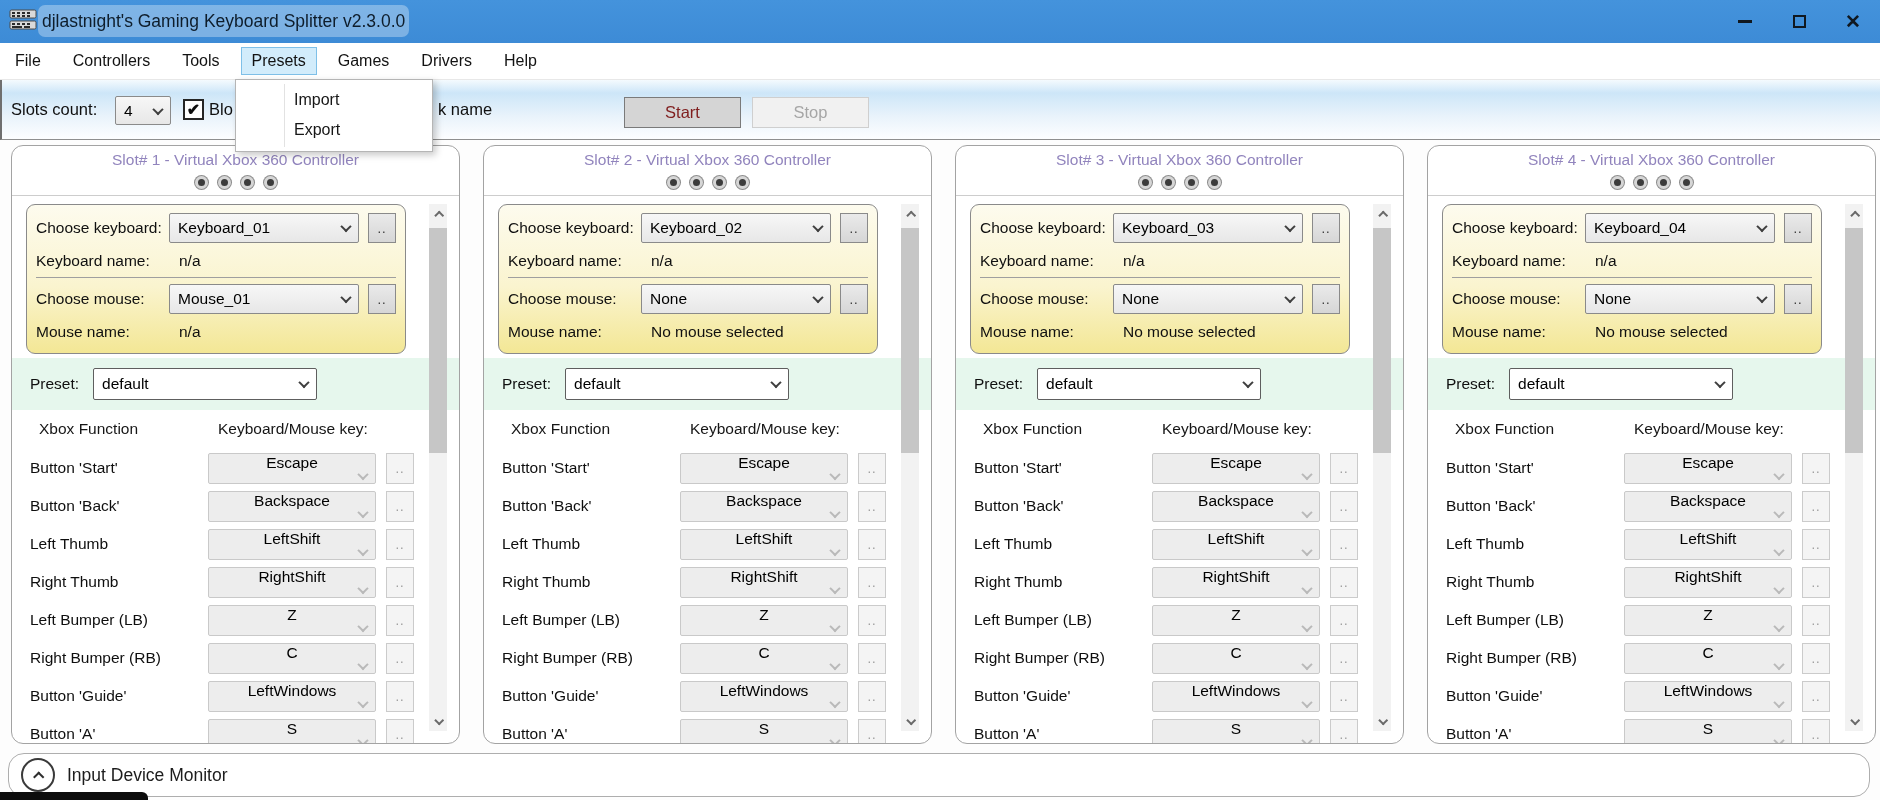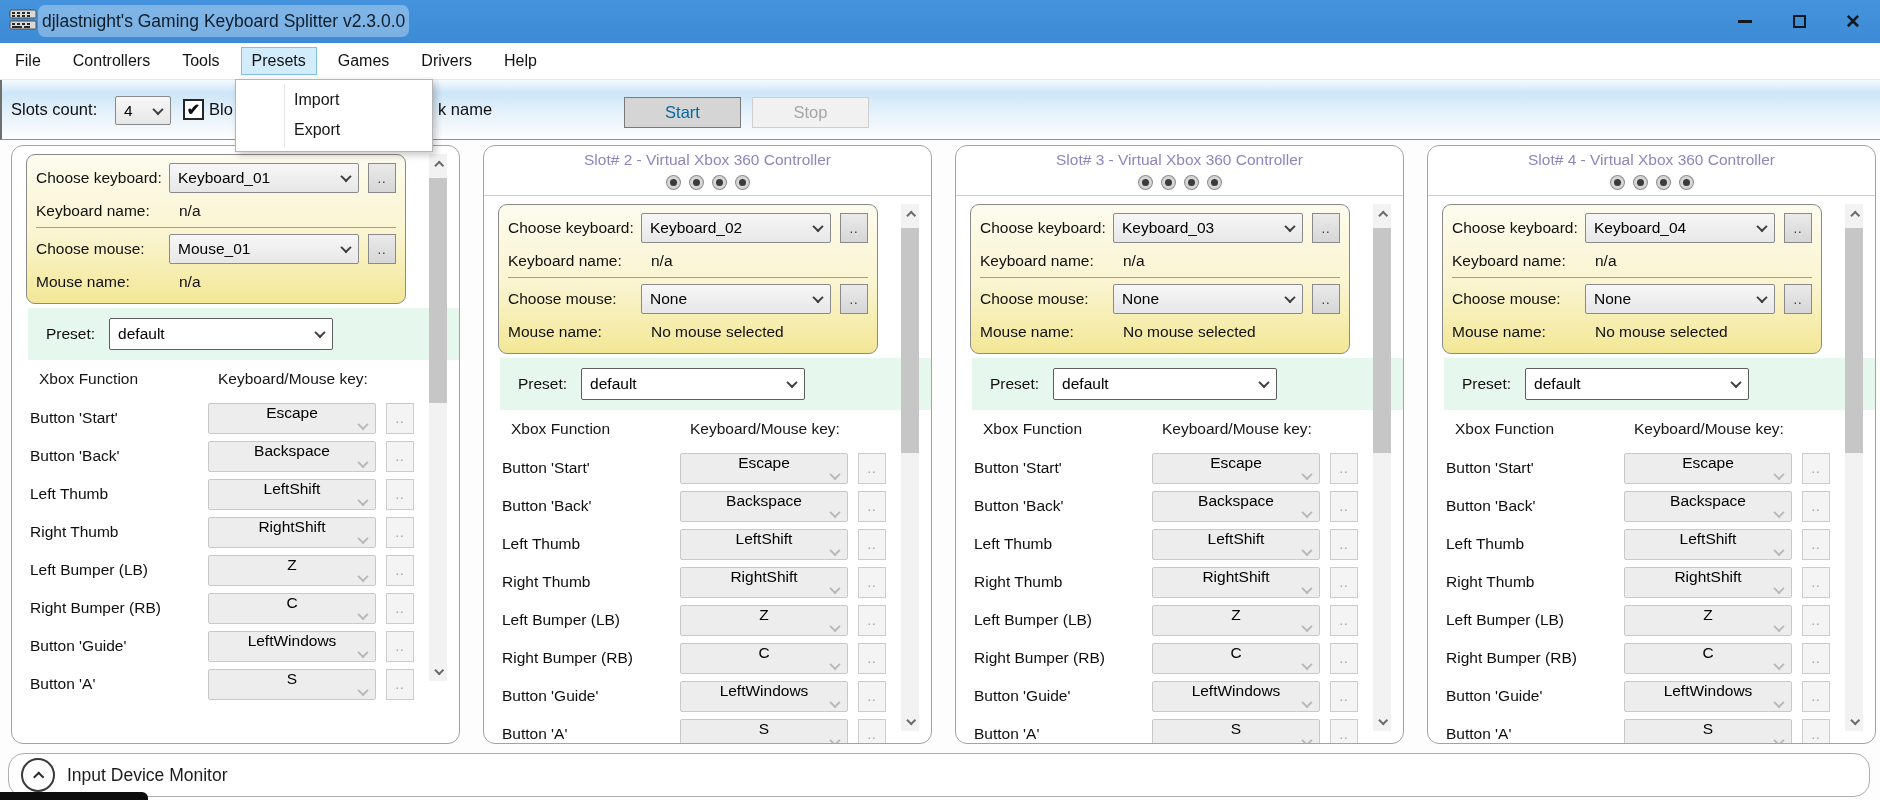--- a/index.html
+++ b/index.html
@@ -38,21 +38,21 @@
              background:linear-gradient(180deg,#f4fafe 0%,#cde6f8 22%,#e9f3fb 62%,#fdfeff 100%);
              border-bottom:1px solid #8f8f8f; border-left:2px solid #6f6f6f; }
   .tb-label { position:absolute; font-size:16.5px; color:#101010; top:20px; }
   .tb-combo { position:absolute; left:113px; top:16px; width:56px; height:29px; }
   .checkbox { position:absolute; left:181px; top:19px; width:21px; height:21px; background:#fff;
               border:2px solid #252525; display:flex; align-items:center; justify-content:center;
               font-size:16px; color:#0d0d0d; font-weight:bold; }
   .tb-btn { position:absolute; top:17px; width:117px; height:31px; font-size:16.5px;
             display:flex; align-items:center; justify-content:center;
             font-family:"Liberation Sans", sans-serif; }
-  .tb-btn.start { left:622px; background:#d5d5d5; border:1px solid #7a7a7a; color:#0369a1; }
+  .tb-btn.start { left:622px; background:#d5d5d5; border:1px solid #7a7a7a; color:#7f1d1d; }
   .tb-btn.stop  { left:750px; background:#f1f1f1; border:1px solid #cfcfcf; color:#a6a6a6; }
 
   
   .combo { display:flex; align-items:center; background:linear-gradient(#f7f7f7,#e7e7e7);
            border:1px solid #8a8a8a; border-radius:2px; padding:0 8px; font-size:15.5px;
            color:#000; position:relative; }
   .combo .chev { margin-left:auto; }
   .chev { width:8px; height:8px; border-right:2px solid #3f3f3f; border-bottom:2px solid #3f3f3f;
           transform:rotate(45deg) translate(-1px,-1px); flex:none; }
   .chev.lite { border-color:#b9b9b9; }
@@ -81,21 +81,21 @@
               background:linear-gradient(180deg,#fdfbee 0%,#faf4cf 55%,#f3e795 100%);
               padding:4px 9px 0 9px; }
   .gb-row { display:flex; align-items:center; height:38px; }
   .gb-row .lbl { flex:1; font-size:15.5px; color:#101010; }
   .gb-row .combo { width:190px; height:30px; }
   .gb-row .dots-btn { width:28px; height:30px; margin-left:9px; }
   .gb-name { display:flex; align-items:center; height:28px; font-size:15.5px; color:#101010; }
   .gb-name .lbl { width:143px; }
   .gb-hr { border-top:1px solid #9f9f9f; margin:2px 0; }
 
-  .preset-band { position:absolute; left:16px; top:162px; width:447px; height:52px;
+  .preset-band { position:absolute; left:0; top:162px; width:447px; height:52px;
                  background:#e6f7ed; display:flex; align-items:center; }
   .preset-band .lbl { margin-left:18px; font-size:15.5px; color:#101010; }
   .preset-band .combo { margin-left:14px; width:224px; height:32px; }
 
   .cols-header { position:absolute; left:0; top:224px; width:420px; height:20px; font-size:15.5px;
                  color:#161616; }
   .cols-header .c1 { position:absolute; left:27px; }
   .cols-header .c2 { position:absolute; left:206px; }
 
   .mapping-rows { position:absolute; left:0; top:253px; width:447px; }
@@ -189,20 +189,29 @@
     </div>
     <span class="tb-label" style="left:207px">Blo</span>
     <span class="tb-label" style="left:436px">k name</span>
     <div class="tb-btn start">Start</div>
     <div class="tb-btn stop">Stop</div>
   </div>
 
   <div class="slots-wrap">
     <div class="slots-row">
   <div class="panel">
+    <div class="panel-header">
+      <div class="panel-title">Slot# 1 - Virtual Xbox 360 Controller</div>
+      <div class="dots-row">
+        <span class="led"></span>
+        <span class="led"></span>
+        <span class="led"></span>
+        <span class="led"></span>
+      </div>
+    </div>
     <div class="panel-body">
       <div class="groupbox">
         <div class="gb-row">
           <span class="lbl">Choose keyboard:</span>
           <div class="combo">
             <span>Keyboard_01</span>
             <span class="chev"></span>
           </div>
           <div class="dots-btn">..</div>
         </div>

